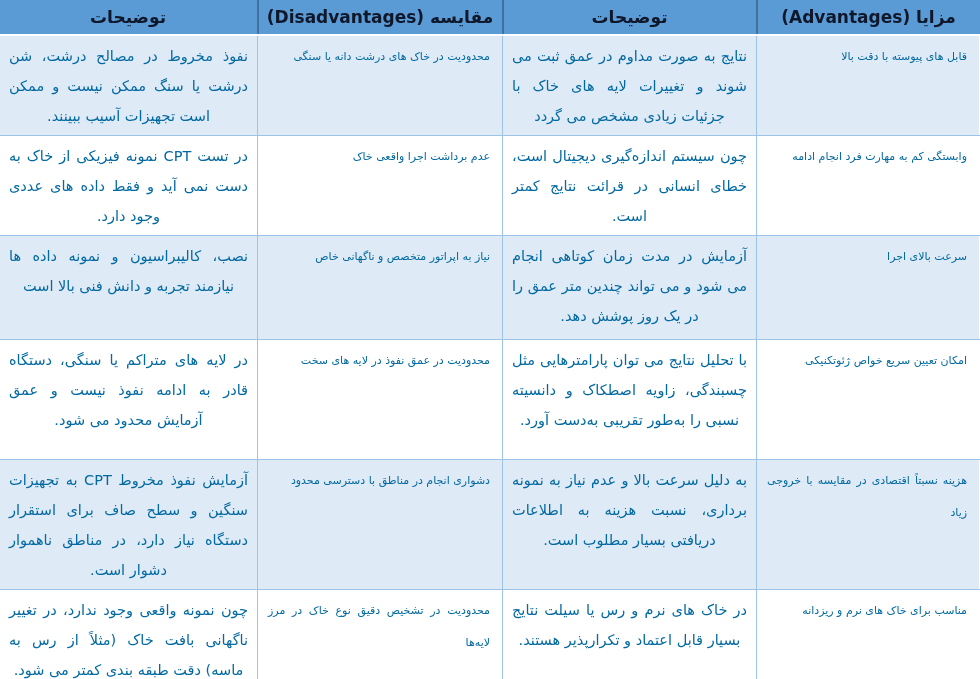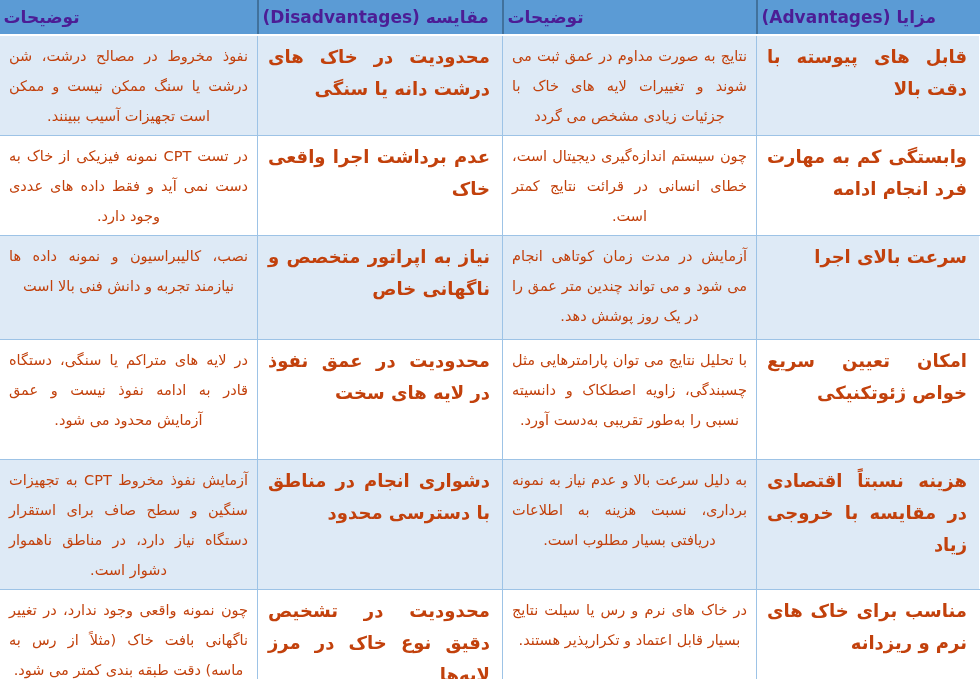--- a/index.html
+++ b/index.html
@@ -10,45 +10,45 @@
     direction: rtl;
   }
   table.cpt {
     width: 980px;
     border-collapse: collapse;
     table-layout: fixed;
   }
   
   tr.header-row th {
     background: #5B9BD5;
-    color: #4c1d95;
+    color: #0f172a;
     font-weight: bold;
     font-size: 17px;
-    text-align: left;
+    text-align: center;
     vertical-align: middle;
     border-bottom: 2px solid #ffffff;
     padding: 2px 4px;
   }
   tr.header-row th:not(:first-child) {
     border-inline-start: 2px solid #41719C;
   }
   
   td {
     border: 1px solid #9DC3E6;
     vertical-align: top;
-    color: #c2410c;
+    color: #0369a1;
     background: #ffffff;
     overflow: hidden;
   }
   td:first-child  { border-inline-start: 1px solid #ffffff; }
   td:last-child   { border-inline-end: 1px solid #ffffff; }
   tr.band td { background: #DEEAF6; }
   td.main {
-    font-weight: bold;
-    font-size: 18px;
+    font-weight: normal;
+    font-size: 11px;
     line-height: 32px;
     padding: 5px 12px 4px 10px;
     text-align: justify;
   }
   td.detail {
     font-size: 14.5px;
     line-height: 30px;
     padding: 5px 9px 4px 9px;
     text-align: justify;
     text-align-last: center;

